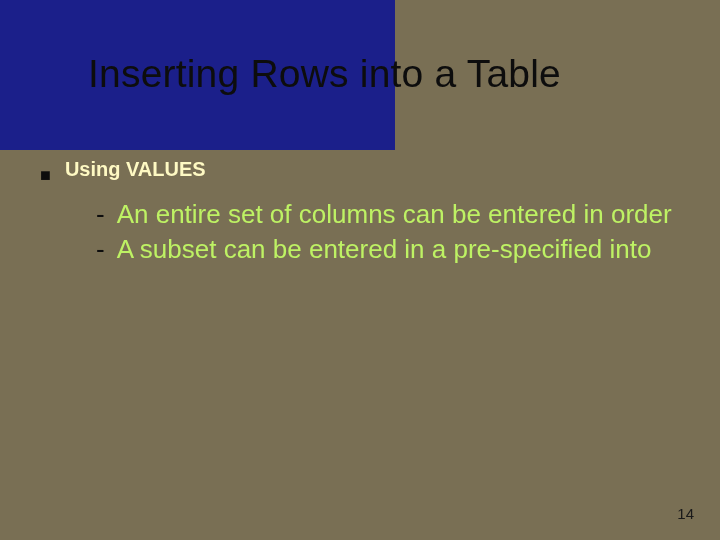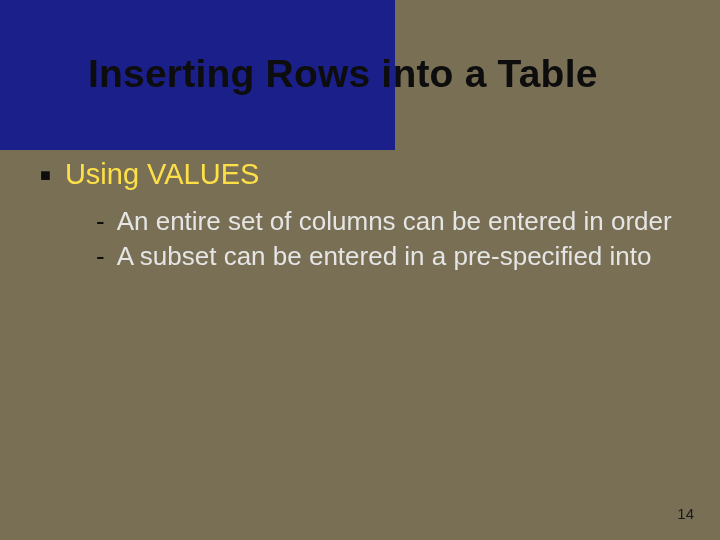--- a/index.html
+++ b/index.html
@@ -23,21 +23,21 @@
     z-index: 1;
     width: 720px;
     height: 540px;
   }
   .title {
     position: absolute;
     top: 52px;
     left: 88px;
     right: 20px;
     font-size: 39px;
-    font-weight: 700;
+    font-weight: 400;
     color: #0d0d0d;
     letter-spacing: 0.2px;
     white-space: nowrap;
   }
   .content {
     position: absolute;
     top: 158px;
     left: 40px;
     right: 40px;
   }
@@ -47,42 +47,42 @@
     margin-bottom: 14px;
   }
   .bullet-sym {
     font-size: 18px;
     color: #0d0d0d;
     margin-top: 8px;
     margin-right: 14px;
     line-height: 1;
   }
   .bullet-text {
-    font-size: 29px;
-    font-weight: 400;
-    color: #fde047;
+    font-size: 20px;
+    font-weight: 700;
+    color: #fef9c3;
   }
   .sublist {
     margin-left: 56px;
     margin-top: 4px;
   }
   .subitem {
     display: flex;
     align-items: flex-start;
     margin-bottom: 2px;
   }
   .dash {
     font-size: 26px;
     color: #0d0d0d;
     margin-right: 12px;
     line-height: 1.25;
   }
   .subtext {
     font-size: 26px;
-    color: #e5e5e5;
+    color: #bef264;
     line-height: 1.25;
     max-width: 560px;
   }
   .pagenum {
     position: absolute;
     bottom: 18px;
     right: 26px;
     font-size: 15px;
     color: #1a1a1a;
     margin-top: 21px;

